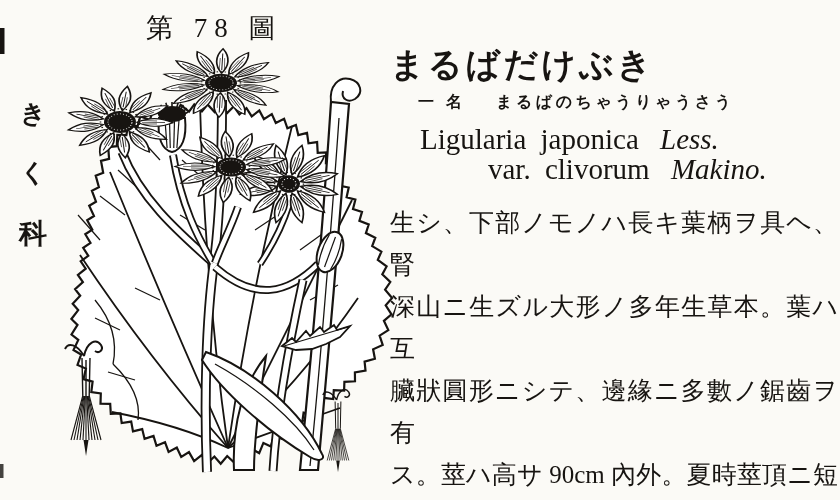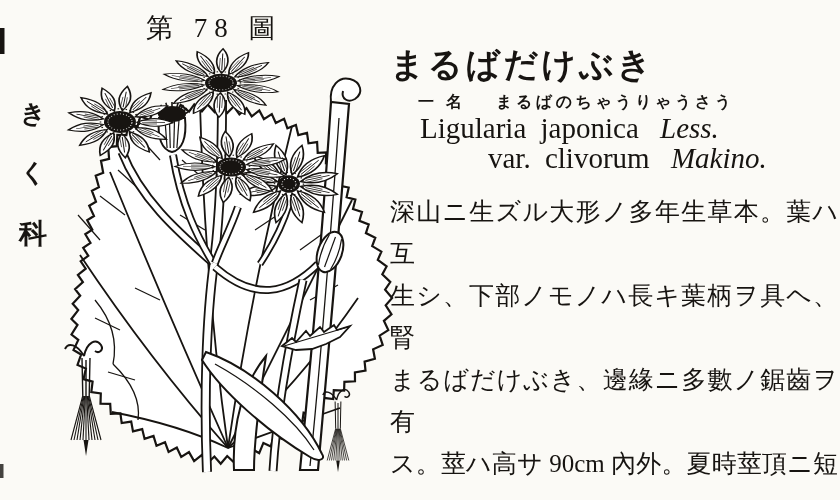--- a/index.html
+++ b/index.html
@@ -23,21 +23,21 @@
   .col{position:absolute;left:390px;top:0;width:448px}
   .title{
     margin:46px 0 0;font-size:34px;font-weight:700;line-height:1.1;
     letter-spacing:3px;
   }
   .alias{margin-top:9px;display:flex;align-items:baseline;padding-left:28px;font-size:16px}
   .alias-label{font-weight:700;letter-spacing:12px;white-space:nowrap}
   .alias-name{margin-left:22px;letter-spacing:3.5px;font-weight:600;white-space:nowrap}
   .latin{font-size:29px;line-height:30px;word-spacing:7px;white-space:nowrap}
   .latin .nm{margin-right:7px}
-  .l1{padding-left:30px}
+  .l1{margin-top:11px;padding-left:30px}
   .l2{padding-left:98px}
   .it{font-style:italic}
   .body{margin-top:18px;font-size:25px;line-height:42px;font-weight:500}
   .bl{text-align:justify;text-align-last:justify;text-justify:inter-character}
 </style>
 </head>
 <body>
 
 <div class="page">
 
@@ -498,20 +498,20 @@
     <div class="latin l1">
       <span class="nm">Ligularia japonica</span>
       <span class="it">Less.</span>
     </div>
     <div class="latin l2">
       <span class="nm">var. clivorum</span>
       <span class="it">Makino.</span>
     </div>
 
     <div class="body">
+      <div class="bl">生シ、下部ノモノハ長キ葉柄ヲ具ヘ、腎</div>
       <div class="bl">深山ニ生ズル大形ノ多年生草本。葉ハ互</div>
-      <div class="bl">生シ、下部ノモノハ長キ葉柄ヲ具ヘ、腎</div>
-      <div class="bl">まるばだけぶき、邊緣ニ多數ノ鋸齒ヲ有</div>
+      <div class="bl">臟狀圓形ニシテ、邊緣ニ多數ノ鋸齒ヲ有</div>
       <div class="bl">ス。莖ハ高サ 90cm 內外。夏時莖頂ニ短</div>
 
     </div>
   </div>
 </div>
 
 </body></html>

